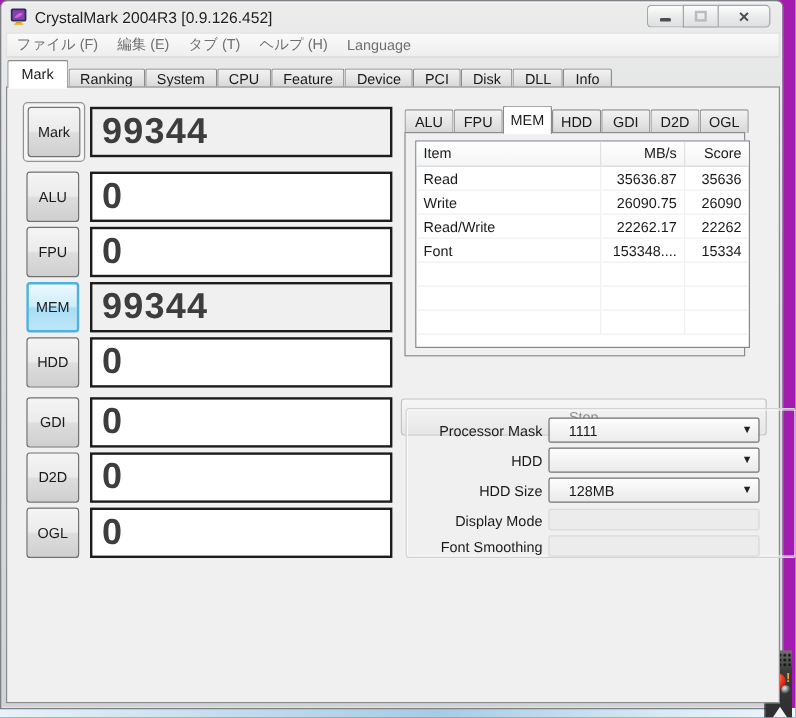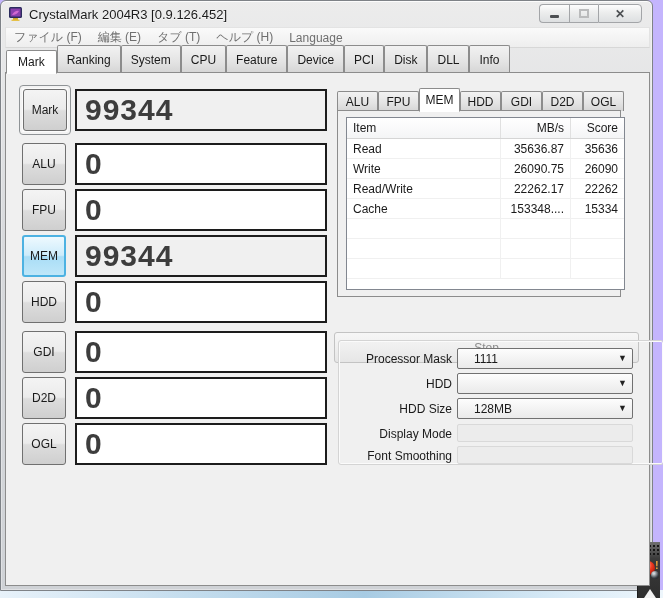--- a/index.html
+++ b/index.html
@@ -1,18 +1,18 @@
 <!DOCTYPE html>
 <html><head>
 <meta charset="utf-8">
 <style>
   * { margin:0; padding:0; box-sizing:border-box; }
   body { font-family:"Liberation Sans", sans-serif; }
 
-  .screen { position:relative; width:663px; height:598px; background:#c4b5fd; overflow:hidden; }
+  .screen { position:relative; width:663px; height:598px; background:#a21caf; overflow:hidden; }
 
   
   .desktop-bottom { position:absolute; left:0; bottom:0; width:663px; height:8px;
     background:linear-gradient(90deg,#e8f2fa 0%,#c4ddee 28%,#a7cbe3 55%,#d9ebf7 85%,#eef6fc 100%); }
 
   
   .window { position:absolute; left:0; top:0; width:653px; height:591px;
     background:linear-gradient(#ececec,#d8dadd 40%,#cfd2d6);
     border:1px solid #7e8287; border-radius:6px 6px 0 0;
     box-shadow:inset 0 1px 0 rgba(255,255,255,.75), inset 0 0 0 1px rgba(255,255,255,.35); }
@@ -33,21 +33,21 @@
 
   
   .menubar { position:absolute; left:4px; top:26px; width:645px; height:21px;
     background:linear-gradient(#fafafa,#eeeeee); border:1px solid #e3e3e3; border-bottom-color:#d7d7d7;
     display:flex; align-items:center; }
   .menu-item { font-size:12px; color:#6f6f6f; padding:0 8px; white-space:nowrap; }
 
   
   .tabstrip { position:absolute; left:4px; top:47px; width:645px; height:25px; display:flex; align-items:flex-end; padding-left:1px; }
   .tab { font-size:12px; color:#1a1a1a; border:1px solid #8c8c8c; border-bottom:none; border-radius:2px 2px 0 0;
-    background:linear-gradient(#f2f2f2,#e3e3e3 60%,#d5d5d5); height:28px; padding:0 9px;
+    background:linear-gradient(#f2f2f2,#e3e3e3 60%,#d5d5d5); height:16px; padding:0 9px;
     display:flex; align-items:center; margin-right:0px; position:relative; }
   .tab.active { background:#ffffff; height:24px; z-index:3; padding:0 11px; margin-bottom:-1px; border-bottom:1px solid #ffffff; }
 
   
   .tabpage { position:absolute; left:4px; top:71px; width:645px; height:514px;
     border:1px solid #8c8c8c; background:#f0f0f0; z-index:1; }
   .bench-btn { position:absolute; width:44px; height:42px; border:1px solid #707070; border-radius:3px;
     background:linear-gradient(#f4f4f4,#ebebeb 48%,#dddddd 52%,#cfcfcf);
     font-size:12px; color:#1a1a1a; display:flex; align-items:center; justify-content:center; cursor:default; }
   .btn-frame { position:absolute; width:52px; height:50px; border:1px solid #8f9396; border-radius:4px;
@@ -213,21 +213,21 @@
             <div class="lv-cell c-item">Write</div>
             <div class="lv-cell c-mbs">26090.75</div>
             <div class="lv-cell c-score">26090</div>
           </div>
           <div class="lv-row">
             <div class="lv-cell c-item">Read/Write</div>
             <div class="lv-cell c-mbs">22262.17</div>
             <div class="lv-cell c-score">22262</div>
           </div>
           <div class="lv-row">
-            <div class="lv-cell c-item">Cache</div>
+            <div class="lv-cell c-item">Font</div>
             <div class="lv-cell c-mbs">153348....</div>
             <div class="lv-cell c-score">15334</div>
           </div>
           <div class="lv-row">
             <div class="lv-cell c-item"></div>
               <div class="lv-cell c-mbs"></div>
               <div class="lv-cell c-score"></div>
           </div>
           <div class="lv-row">
             <div class="lv-cell c-item"></div>

